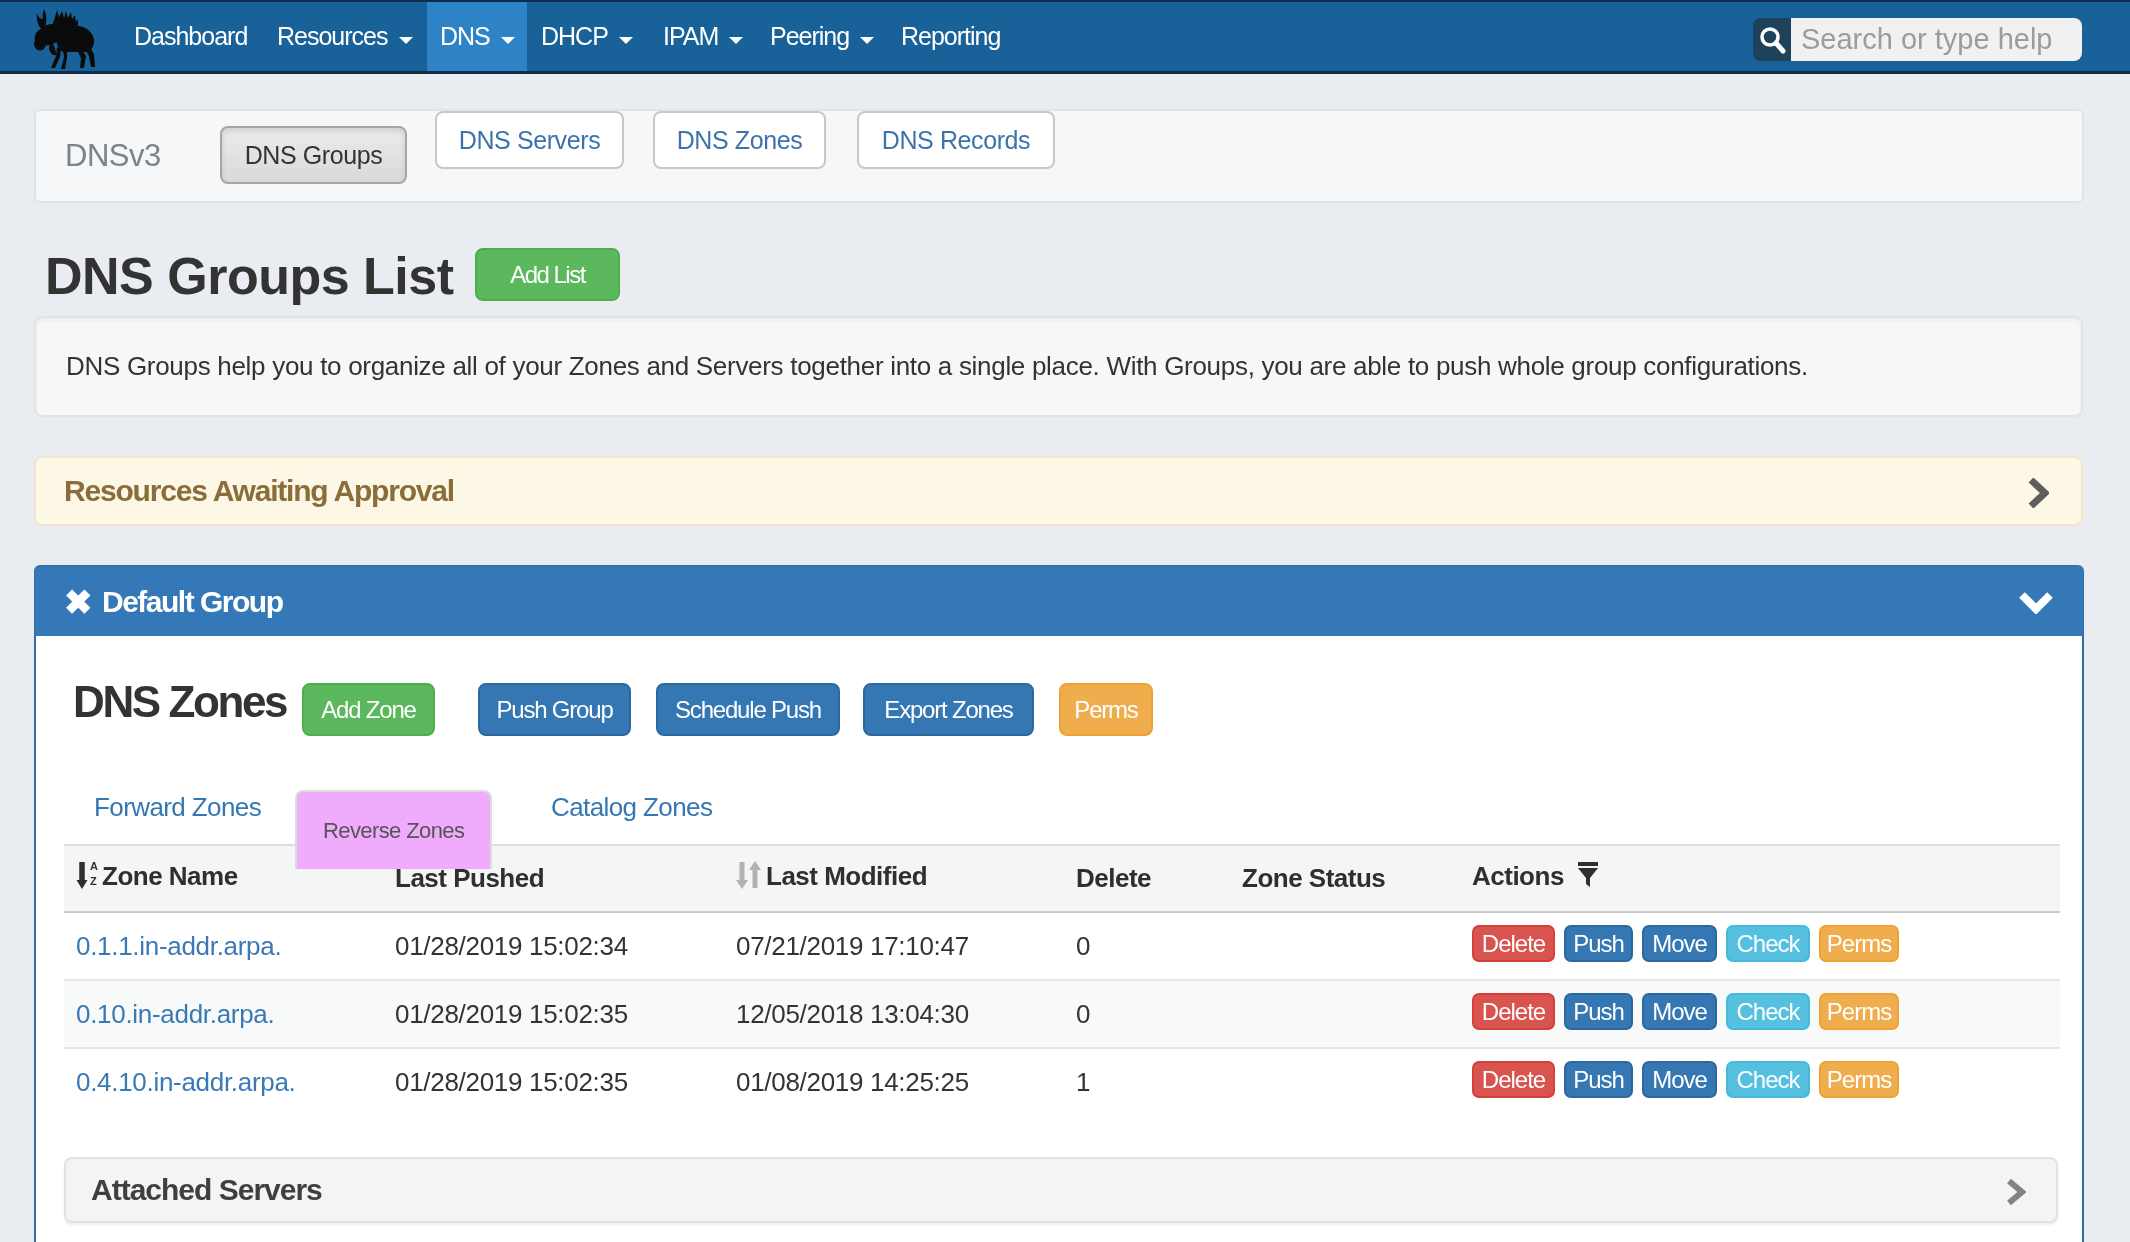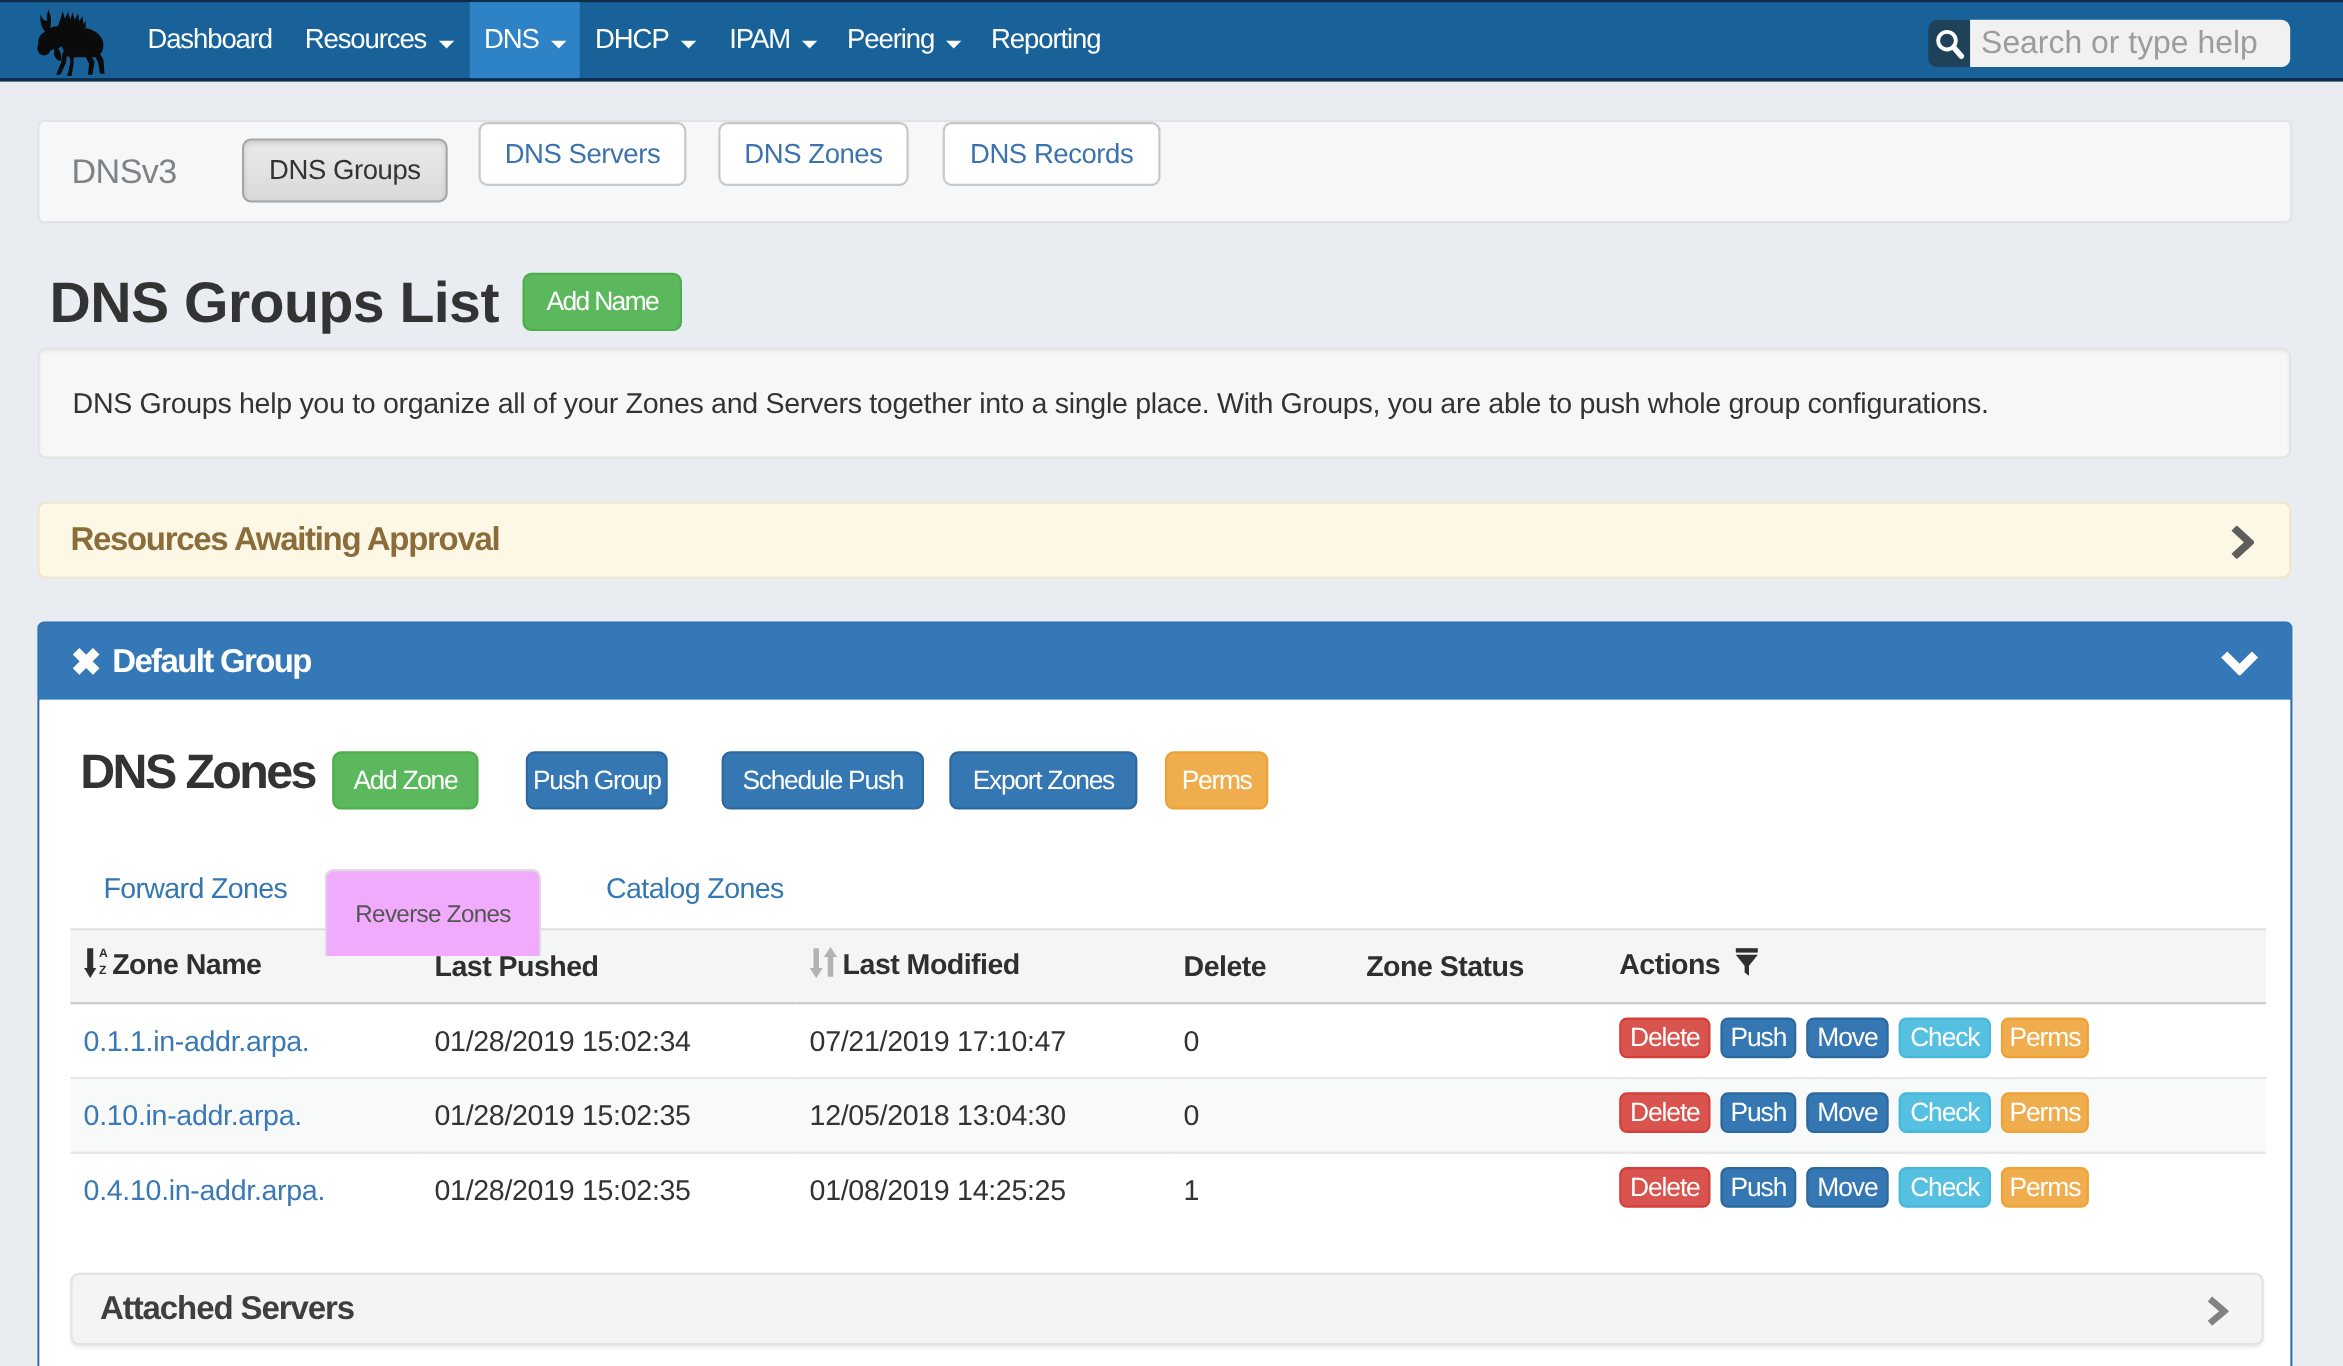--- a/index.html
+++ b/index.html
@@ -153,21 +153,21 @@
 
 <div class="bar1">
   <div class="lbl">DNSv3</div>
   <div class="btng" style="left:184px; width:187px;">DNS Groups</div>
   <div class="btnw" style="left:399px; width:189px;">DNS Servers</div>
   <div class="btnw" style="left:617px; width:173px;">DNS Zones</div>
   <div class="btnw" style="left:821px; width:198px;">DNS Records</div>
 </div>
 
 <div class="h1">DNS Groups List</div>
-<div class="addgroup">Add Name</div>
+<div class="addgroup">Add List</div>
 
 <div class="well">DNS Groups help you to organize all of your Zones and Servers together into a single place. With Groups, you are able to push whole group configurations.</div>
 
 <div class="appr">Resources Awaiting Approval
   <svg width="22" height="30" viewBox="0 0 22 30">
     <polyline points="4,2 18,15 4,28" fill="none" stroke="#5e5e5e" stroke-width="7"></polyline>
   </svg>
 </div>
 
 <div class="panel">
@@ -175,21 +175,21 @@
     <div class="x">✖</div>
     <div class="t">Default Group</div>
     <svg width="34" height="22" viewBox="0 0 34 22">
       <polyline points="3,3 17,17 31,3" fill="none" stroke="#fff" stroke-width="8"></polyline>
     </svg>
   </div>
   <div class="pb"></div>
 
   <div class="h2z">DNS Zones</div>
   <div class="zbtn zb-green" style="left:266px; width:133px;">Add Zone</div>
-  <div class="zbtn zb-blue" style="left:442px; width:129px;">Push Group</div>
+  <div class="zbtn zb-blue" style="left:442px; width:153px;">Push Group</div>
   <div class="zbtn zb-blue" style="left:620px; width:184px;">Schedule Push</div>
   <div class="zbtn zb-blue" style="left:827px; width:171px;">Export Zones</div>
   <div class="zbtn zb-or" style="left:1023px; width:94px;">Perms</div>
 
   <div class="tab" style="left:28px;">Forward Zones</div>
   <div class="tabact">Reverse Zones</div>
   <div class="tab" style="left:485px;">Catalog Zones</div>
   <div class="tabline"></div>
 
   <table class="tbl">

